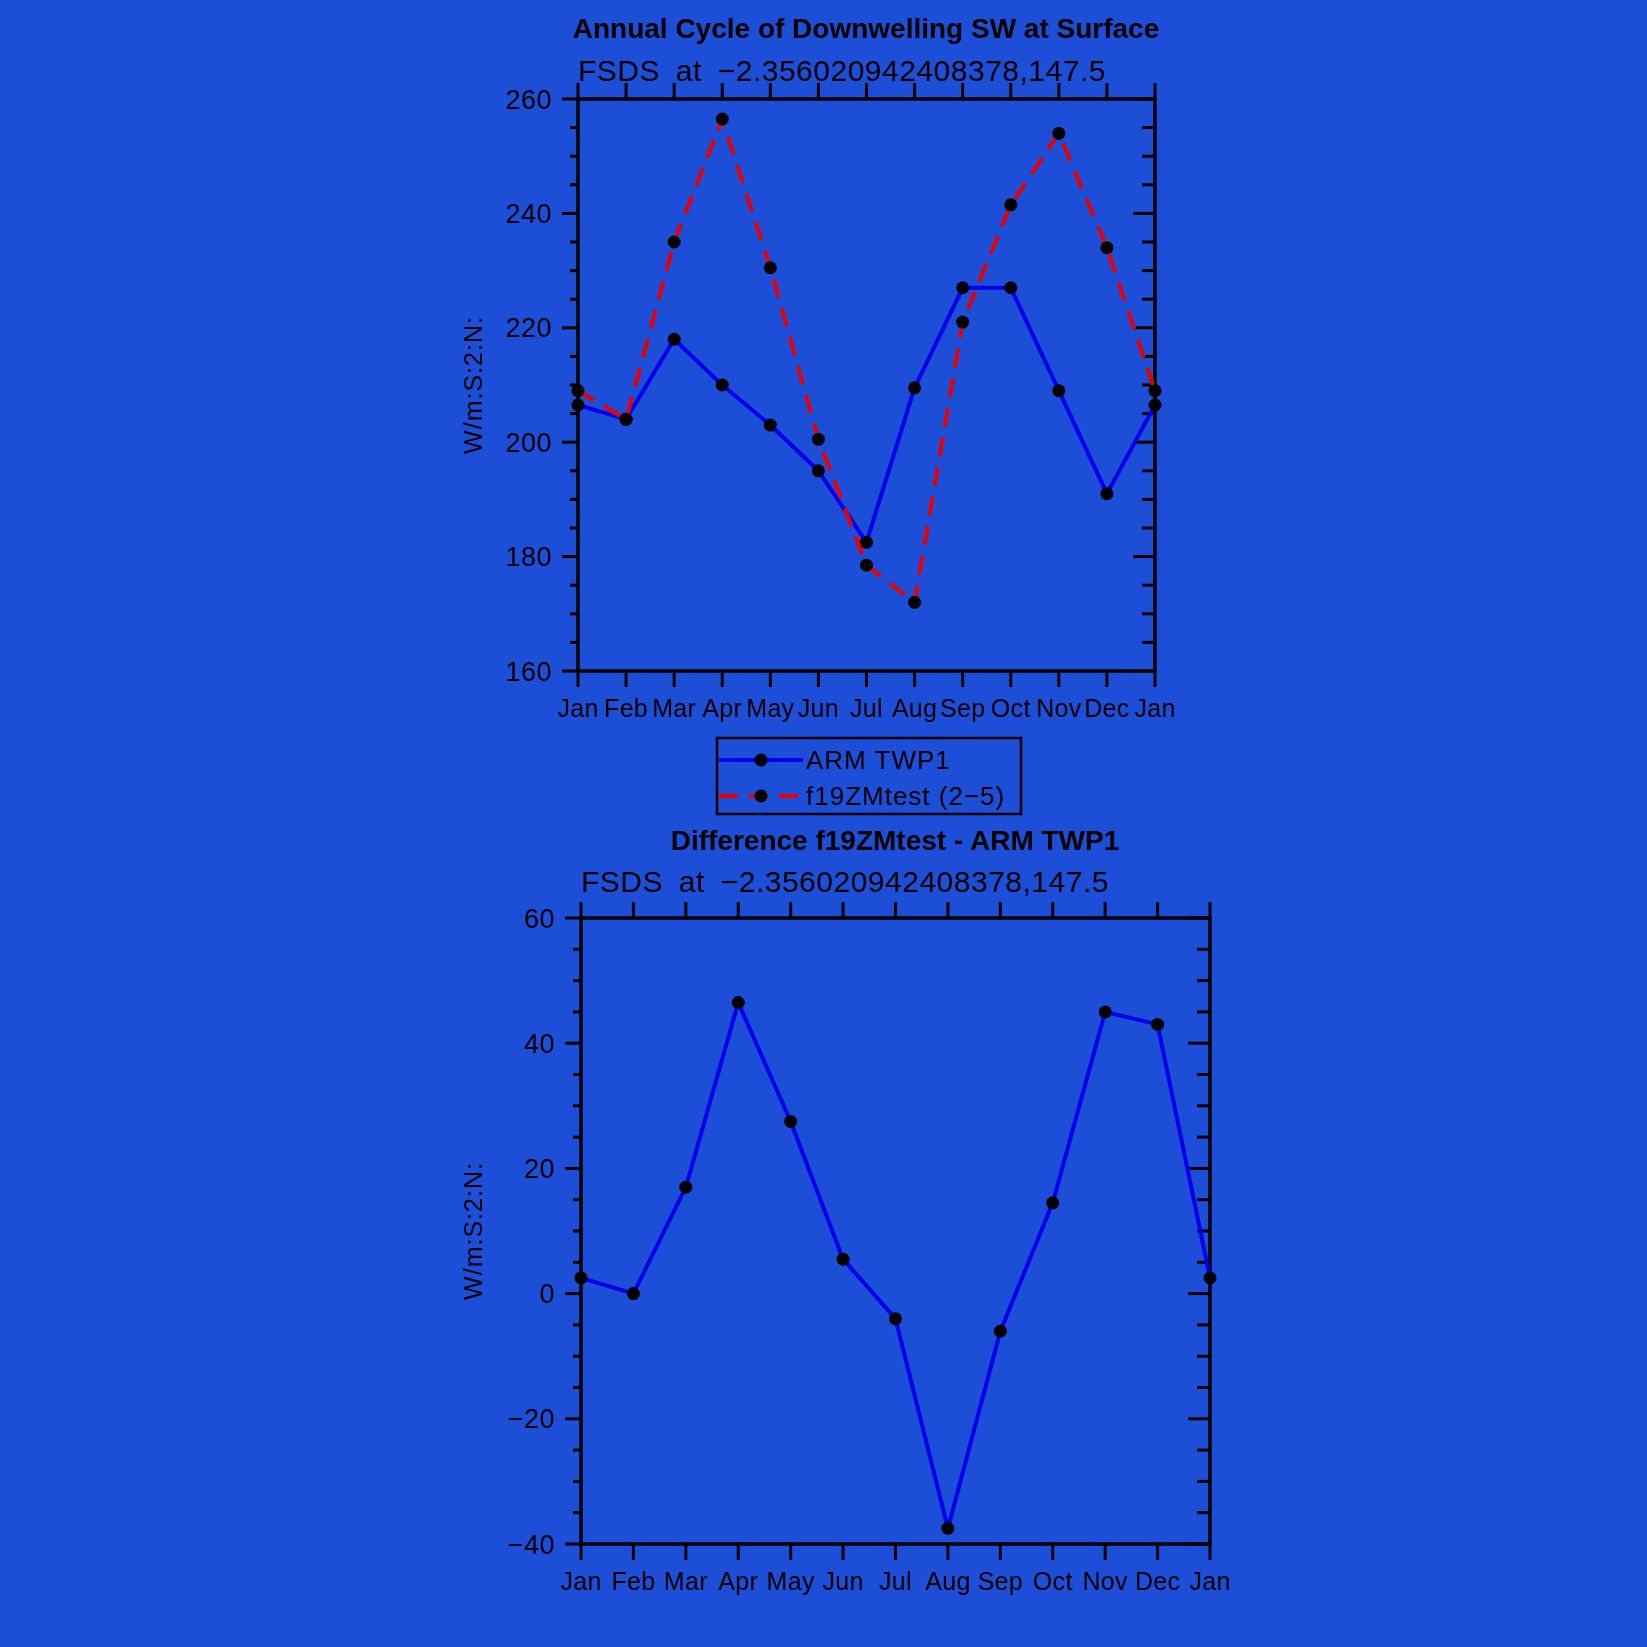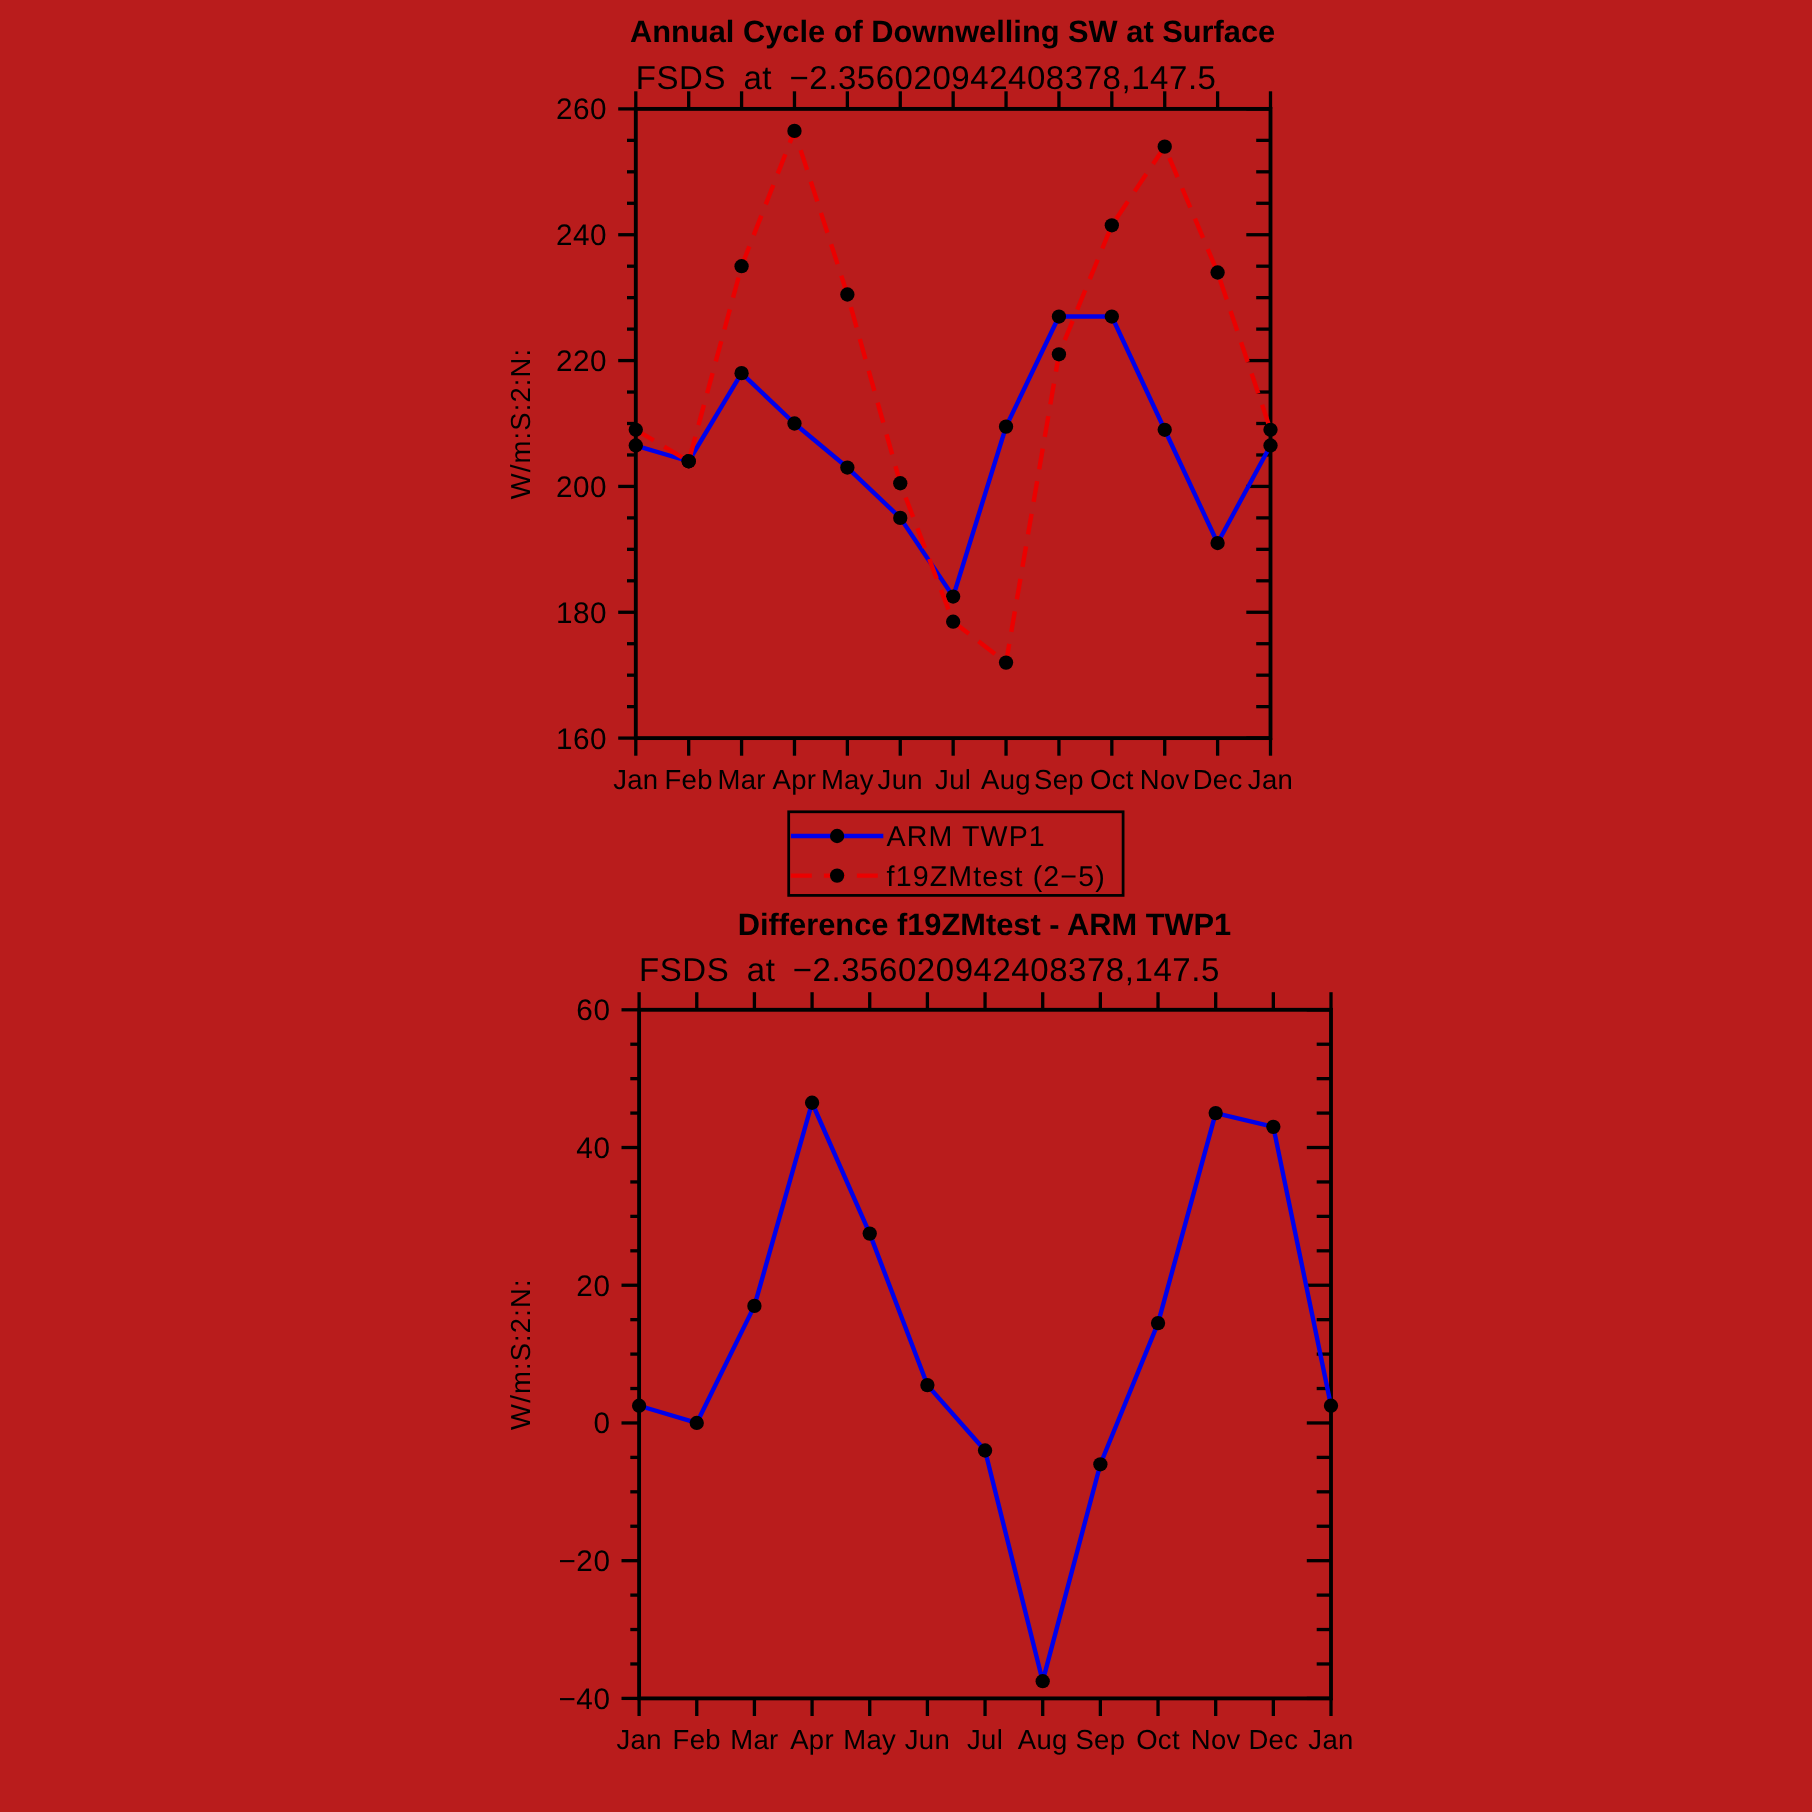--- a/index.html
+++ b/index.html
@@ -1,16 +1,16 @@
 <!DOCTYPE html>
 <html><head>
 <meta charset="utf-8">
 <style>
   html,body{margin:0;padding:0;background:#ffffff;}
-  .canvas{position:relative;width:1647px;height:1647px;background:#b91c1c;overflow:hidden;text-decoration:underline;}
+  .canvas{position:relative;width:1647px;height:1647px;background:#1d4ed8;overflow:hidden;text-decoration:underline;}
   svg text{font-family:"Liberation Sans","DejaVu Sans",sans-serif;fill:#000000;}
   .title{font-size:28px;font-weight:700;}
   .subtitle{font-size:30px;letter-spacing:0.5px;word-spacing:7px;}
   .ylabel{font-size:25px;letter-spacing:1px;}
   .ticklbl{font-size:27px;letter-spacing:0.5px;}
   .monthlbl{font-size:25px;letter-spacing:0.3px;}
   .leglbl{font-size:26px;letter-spacing:1px;}
 </style>
 </head>
 <body>

